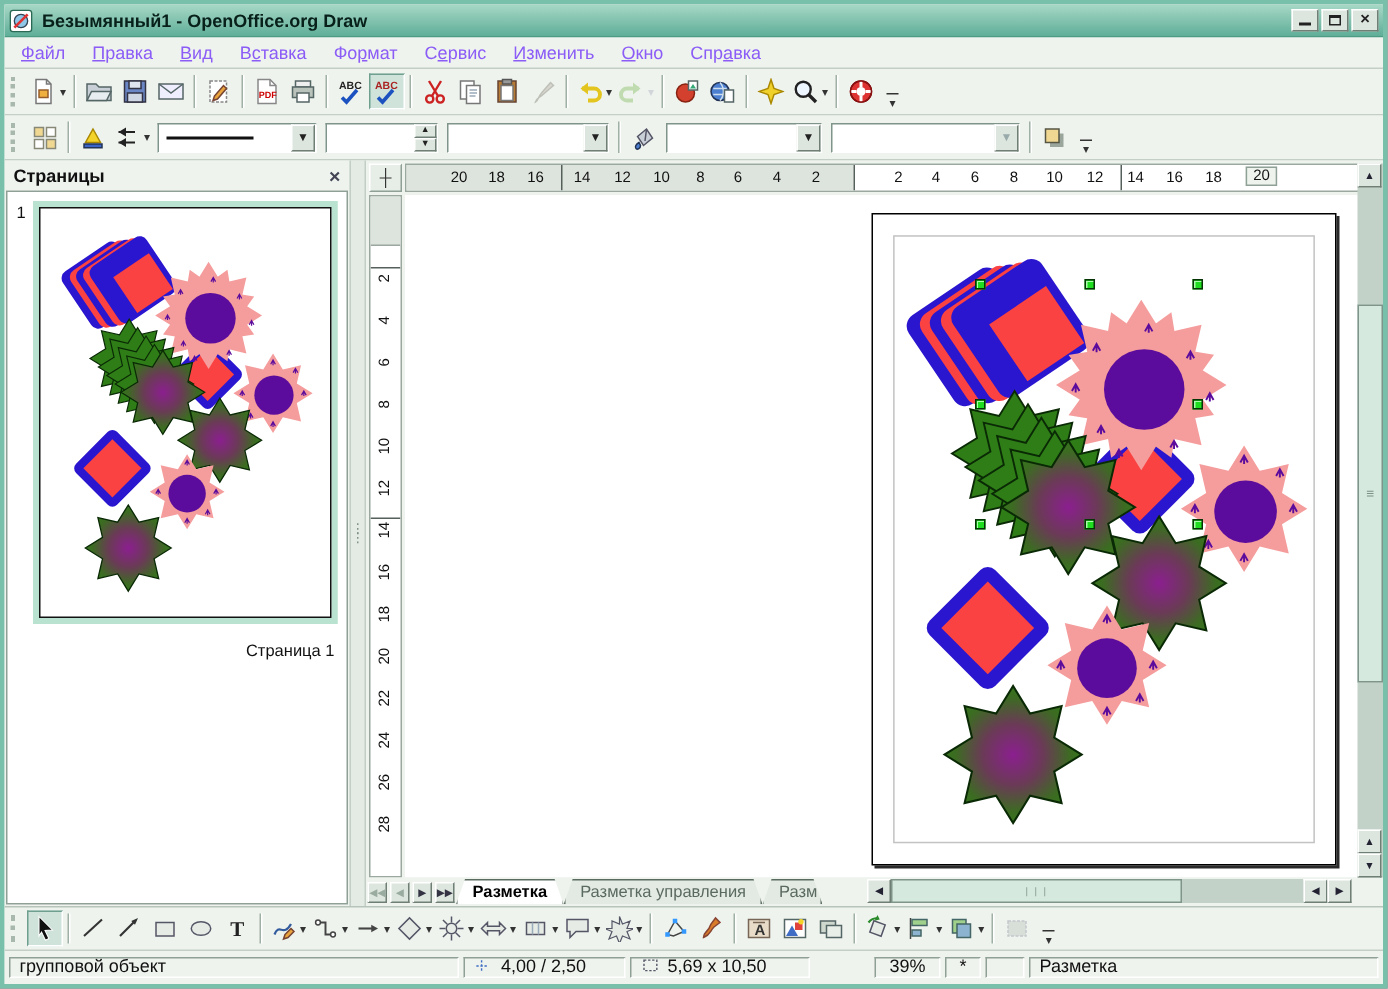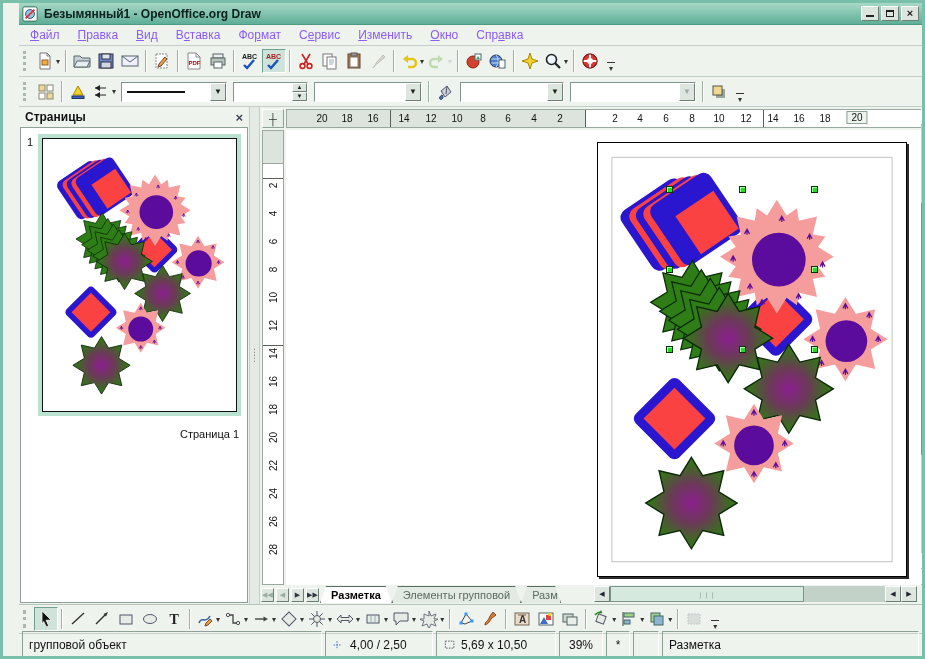--- a/index.html
+++ b/index.html
@@ -1,18 +1,18 @@
 <!DOCTYPE html>
 <html style="--frame: #79c0aa; --title_from: #a7d8c6; --title_to: #5fae98; --chrome: #eef3ee; --ruler_gray: #dde3dd; --select_bg: #cfe3da; --scroll_track: #c3d2c9; --scroll_thumb: #d6e9de; --shape_blue: #2b16cf; --shape_red: #fb4242; --shape_pink: #f59c9c; --shape_purple: #5c0c9c; --shape_green: #2f7d17; --shape_green_dark: #0a2a06; --grad_purple: #8b1f8f; --handle_green: #1fdd1f;"><head>
 <meta charset="utf-8">
 <style>
   html,body{margin:0;padding:0;background:#9a9a9a;font-family:"Liberation Sans","DejaVu Sans",sans-serif;}
   *{box-sizing:border-box;}
   .window{position:relative;width:925px;height:659px;border:3px solid var(--frame,#79c0aa);outline:1px solid #35806b;
-    background:var(--chrome,#eef3ee);display:flex;flex-direction:column;overflow:hidden;padding-left:16px;}
+    background:var(--chrome,#eef3ee);display:flex;flex-direction:column;overflow:hidden;}
   
   .titlebar{height:22px;flex:0 0 22px;display:flex;align-items:center;padding:0 3px;
     background:linear-gradient(var(--title_from,#a7d8c6),var(--title_to,#5fae98));border-bottom:1px solid #4b9a82;}
   .titlebar .ic{width:16px;height:16px;}
   .title-text{font-size:12px;font-weight:bold;color:#08201a;margin-left:6px;flex:1;white-space:nowrap;overflow:hidden;}
   .winbtn{width:18px;height:15px;margin-left:2px;background:#dde6de;border:1px solid;border-color:#fff #6f7f75 #6f7f75 #fff;
     display:flex;align-items:center;justify-content:center;font-size:11px;line-height:1;color:#222;font-weight:bold;}
   .winbtn .mini{width:8px;height:7px;border-bottom:2px solid #222;}
   .winbtn .maxi{width:8px;height:7px;border:1px solid #222;border-top-width:2px;}
   
@@ -93,21 +93,21 @@
     display:flex;align-items:center;justify-content:center;font-size:6px;color:#7d938a;letter-spacing:1px;}
   .hspace{flex:1;}
   .vscroll{position:absolute;left:661px;top:2px;width:17px;height:476px;background:var(--scroll_track);display:flex;flex-direction:column;}
   .vthumb{height:252px;width:17px;margin-top:78px;background:var(--scroll_thumb);border:1px solid #7f948a;
     display:flex;align-items:center;justify-content:center;font-size:9px;color:#7d938a;}
   .vspace{flex:1;}
   
   .drawbar{height:30px;flex:0 0 30px;display:flex;align-items:center;padding:0 2px;background:var(--chrome);
     border-top:1px solid #b6c4ba;}
   .statusbar{height:22px;flex:0 0 22px;display:flex;align-items:center;gap:3px;padding:0 3px 1px 3px;background:var(--chrome);font-size:12px;color:#111;}
-  .scell{height:27px;display:flex;align-items:center;padding:0 6px;border:1px solid;border-color:#8fa096 #fff #fff #8fa096;white-space:nowrap;overflow:hidden;}
+  .scell{height:14px;display:flex;align-items:flex-end;padding:0 6px;border:1px solid;border-color:#8fa096 #fff #fff #8fa096;white-space:nowrap;overflow:hidden;}
   .scell .ic{width:14px;height:14px;margin-right:4px;flex:0 0 14px;}
   .ic{display:block;}
 </style>
 <style>.f-blue{fill:#2b16cf}.f-red{fill:#fb4242}
 .f-pink{fill:#f59c9c}.f-purple{fill:#5c0c9c}
 .f-green{fill:#2f7d17}.st-dark{stroke:#0a2a06;stroke-width:1.2}
 .s-purple{stroke:#5c0c9c}</style></head>
 <body>
 
 <div class="window">
@@ -523,21 +523,21 @@
           <span class="handle" style="left: 452.5px; top: 216px;"></span>
           <span class="handle" style="left: 525px; top: 216px;"></span>
         </div>
 
       <div class="tabsrow" id="tabsrow">
         <span class="navbtn dis">◀◀</span>
         <span class="navbtn dis">◀</span>
         <span class="navbtn">▶</span>
         <span class="navbtn">▶▶</span>
       <span class="tab active">Разметка</span>
-          <span class="tab">Элементы групповой</span>
+          <span class="tab">Разметка управления</span>
           <span class="tab cut">Разм</span>
         </div>
       <div class="hscroll">
         <span class="sbtn">◀</span>
         <span class="hthumb">❘❘❘</span>
         <span class="hspace"></span>
         <span class="sbtn">◀</span>
         <span class="sbtn">▶</span>
       </div>
       <div class="vscroll">
@@ -727,21 +727,21 @@
         <span>4,00 / 2,50</span>
       </span>
     <span class="scell" style="width:120px;">
         <span class="icw">
           <svg class="ic" viewBox="0 0 18 18">
             <rect x="3" y="4" width="11" height="9" fill="none" stroke="#556" stroke-width="1.2" stroke-dasharray="2 1.5"></rect>
           </svg>
         </span>
         <span>5,69 x 10,50</span>
       </span>
-    <span class="scell" style="width:44px;justify-content:center;">
+    <span class="scell" style="width:44px;justify-content:center;margin-left:40px;">
         <span>39%</span>
       </span>
     <span class="scell" style="width:24px;justify-content:center;">
         <span>*</span>
       </span>
     <span class="scell" style="width:26px;">
         <span></span>
       </span>
     <span class="scell" style="flex:1;">
         <span>Разметка</span>

